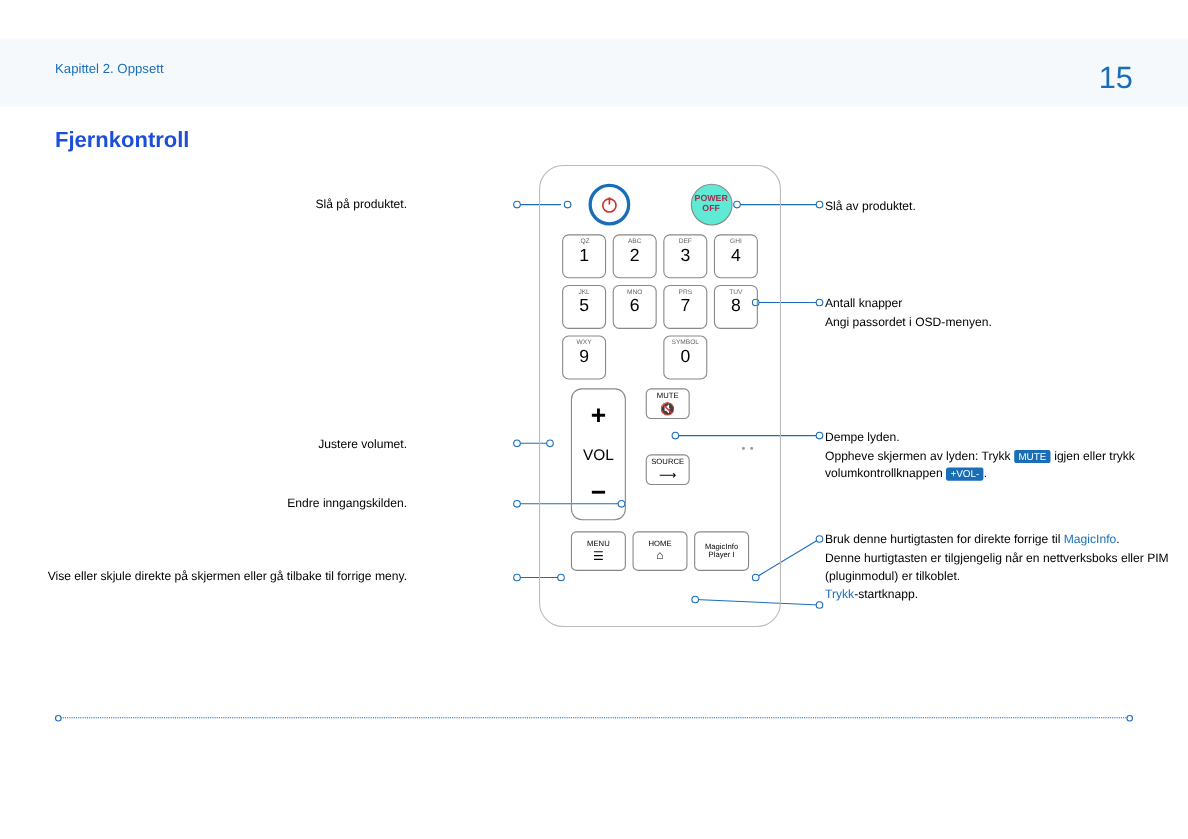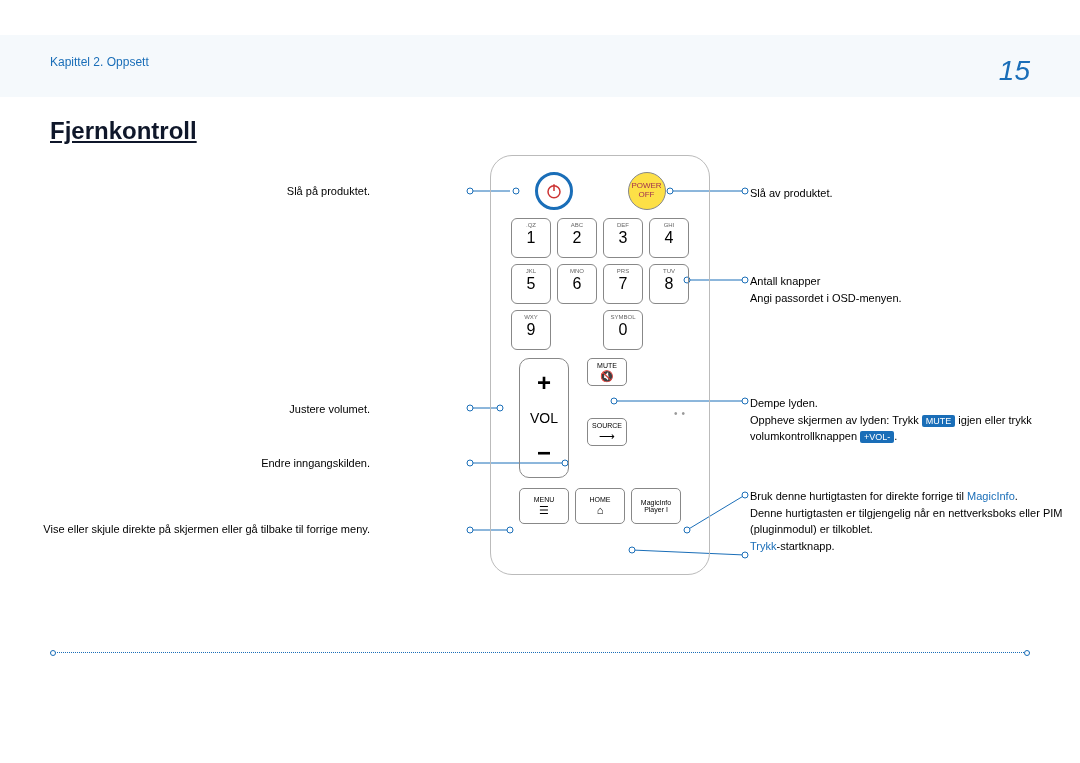--- a/index.html
+++ b/index.html
@@ -1,35 +1,35 @@
 <!DOCTYPE html>
 <html><head>
 <meta charset="utf-8">
 <style>
   * { box-sizing: border-box; margin: 0; padding: 0; }
   body { font-family: Arial, sans-serif; font-size: 11px; color: #000; background: #fff; width: 1080px; height: 763px; position: relative; }
   .header { display: flex; justify-content: space-between; align-items: flex-start; padding: 20px 50px 10px 50px; background: #f5f9fc; margin-top: 35px; }
   .chapter { color: #1a6eb8; font-size: 12px; }
-  .page-num { color: #1a6eb8; font-size: 28px; font-weight: 300; font-style: italic; }
+  .page-num { color: #1a6eb8; font-size: 28px; font-weight: 300; }
   .content { padding: 20px 50px; }
-  .title { color: #0f172a; font-size: 24px; margin-bottom: 10px; text-decoration: underline; }
+  .title { color: #1d4ed8; font-size: 20px; margin-bottom: 10px; }
   .bullets { margin-left: 15px; margin-bottom: 6px; }
   .bullets li { margin-bottom: 4px; list-style: none; position: relative; padding-left: 10px; font-size: 11px; }
   .bullets li:before { content: "•"; position: absolute; left: 0; }
   .note-box { border: 1px solid #ccc; border-left: 6px solid #1a6eb8; padding: 6px 10px; font-size: 11px; margin: 8px 0 16px 0; }
   .diagram { position: relative; height: 460px; margin-top: 10px; }
   .remote { position: absolute; left: 440px; top: 0; width: 220px; height: 420px; border: 1px solid #bbb; border-radius: 22px; padding: 16px; }
   .row { display: flex; justify-content: space-between; margin-bottom: 8px; }
   .btn-round { width: 38px; height: 38px; border: 1.5px solid #888; border-radius: 50%; display: flex; align-items: center; justify-content: center; font-size: 11px; position: relative; }
   .btn-sq { width: 40px; height: 40px; border: 1.5px solid #888; border-radius: 6px; display: flex; flex-direction: column; align-items: center; justify-content: center; font-size: 16px; position: relative; }
   .btn-sq .sub { position: absolute; top: 3px; font-size: 6px; color: #666; }
   .btn-sm { width: 40px; height: 28px; border: 1.5px solid #888; border-radius: 5px; display: flex; flex-direction: column; align-items: center; justify-content: center; font-size: 7px; position: relative; }
   .btn-sm .iconrow { font-size: 11px; margin-top: 1px; }
   .power-on { border: 3px solid #1a6eb8; outline: 1px solid #1a6eb8; outline-offset: -2px; }
-  .power-off { background: #fde047; color: #a03050; flex-direction: column; font-size: 8px; line-height: 1.1; }
+  .power-off { background: #5eead4; color: #a03050; flex-direction: column; font-size: 8px; line-height: 1.1; font-weight: bold; }
   .vol-block { position: absolute; left: 12px; top: 0; width: 50px; height: 120px; border: 1.5px solid #888; border-radius: 10px; display: flex; flex-direction: column; align-items: center; justify-content: space-between; padding: 10px 0; }
   .vol-block .plus, .vol-block .minus { font-size: 24px; font-weight: bold; }
   .vol-block .voltxt { font-size: 14px; text-align: right; }
   .label-l { position: absolute; right: 660px; text-align: right; width: 380px; font-size: 11px; }
   .label-r { position: absolute; left: 700px; width: 360px; font-size: 11px; line-height: 1.5; }
   .dotline { border: none; border-top: 1.5px dotted #1a6eb8; position: absolute; bottom: 110px; left: 50px; right: 50px; }
   .dot { width: 6px; height: 6px; border: 1.5px solid #1a6eb8; border-radius: 50%; position: absolute; bottom: 107px; background: #fff; }
   .hl-blue { color: #1a6eb8; }
   .badge { background: #1a6eb8; color: #fff; padding: 1px 4px; border-radius: 2px; font-size: 9px; }
   svg.conn { position: absolute; pointer-events: none; }

